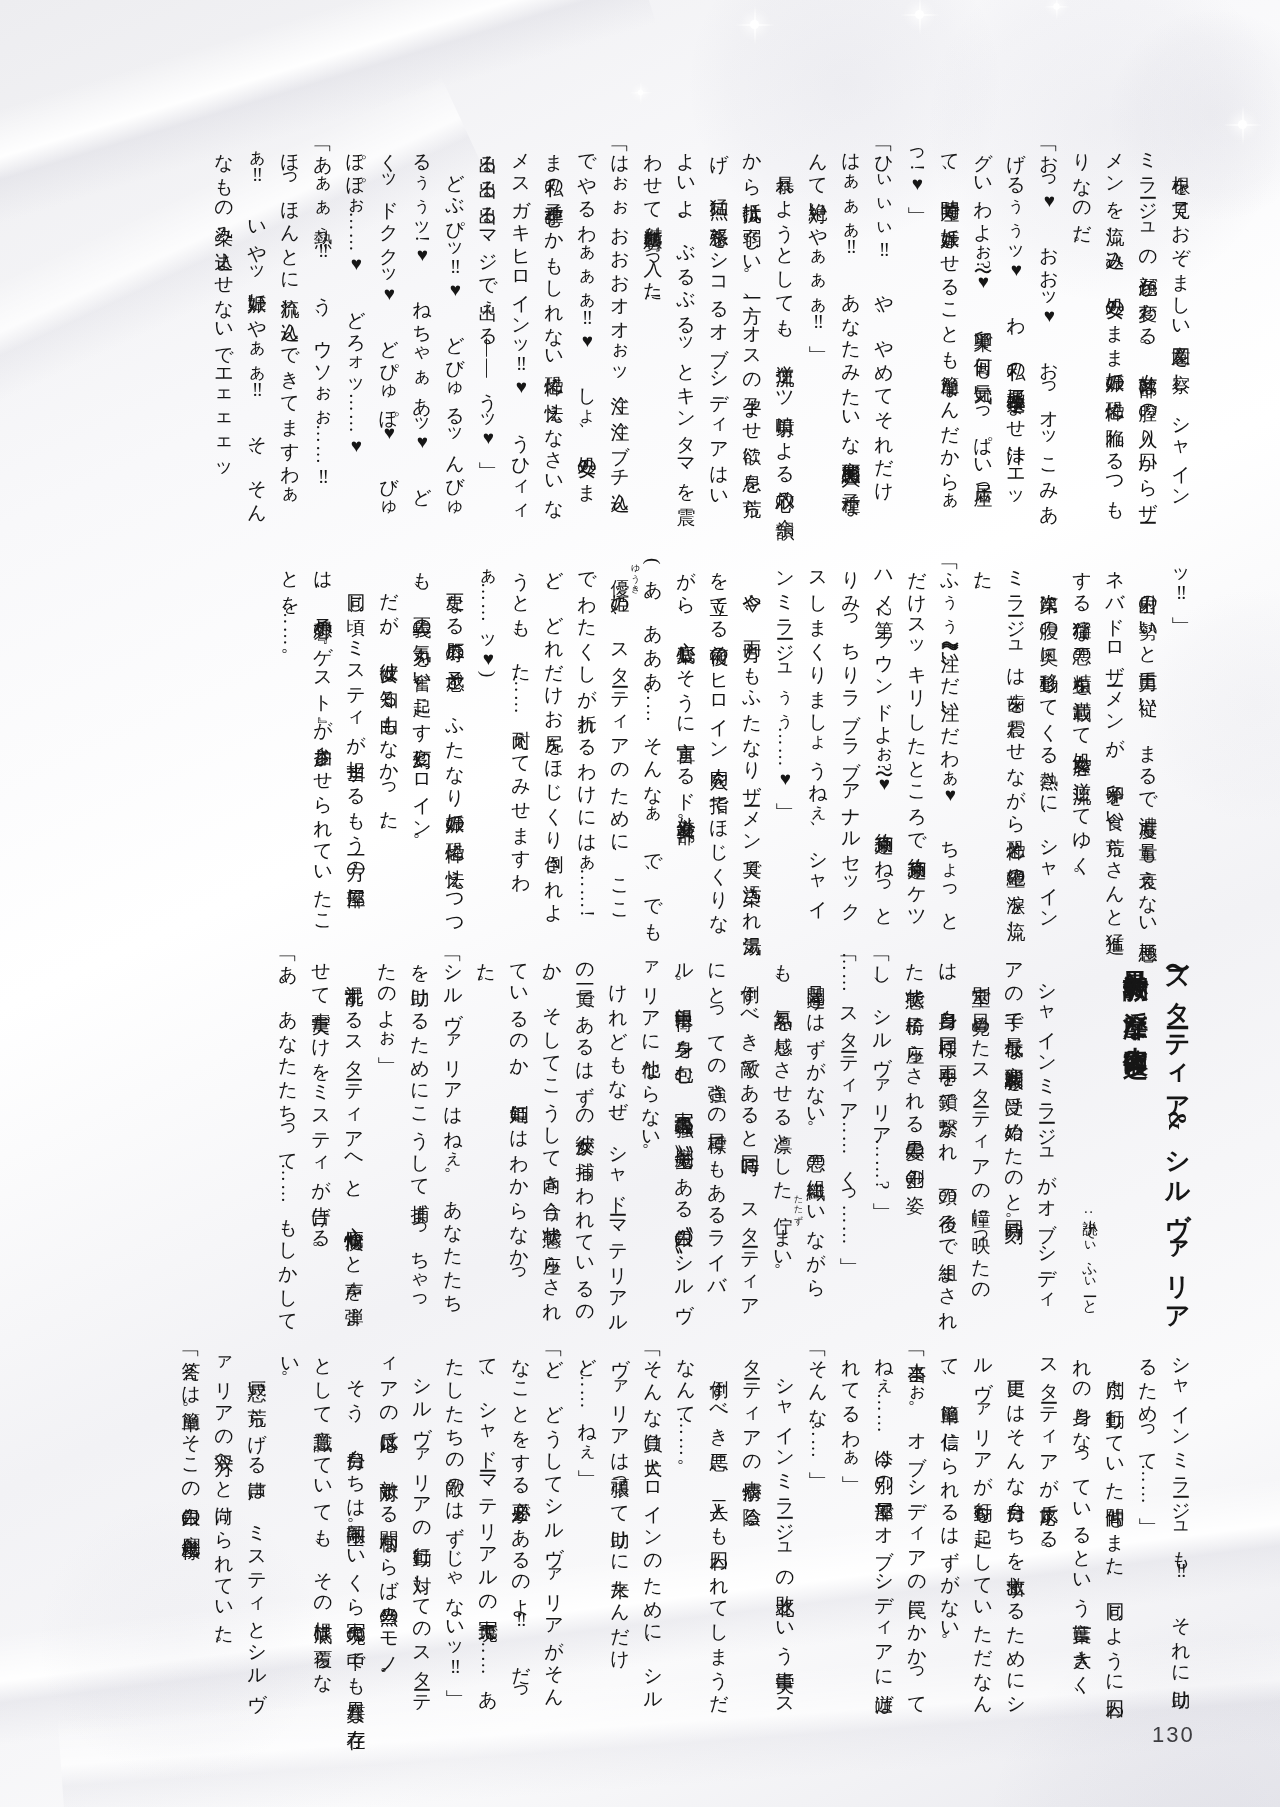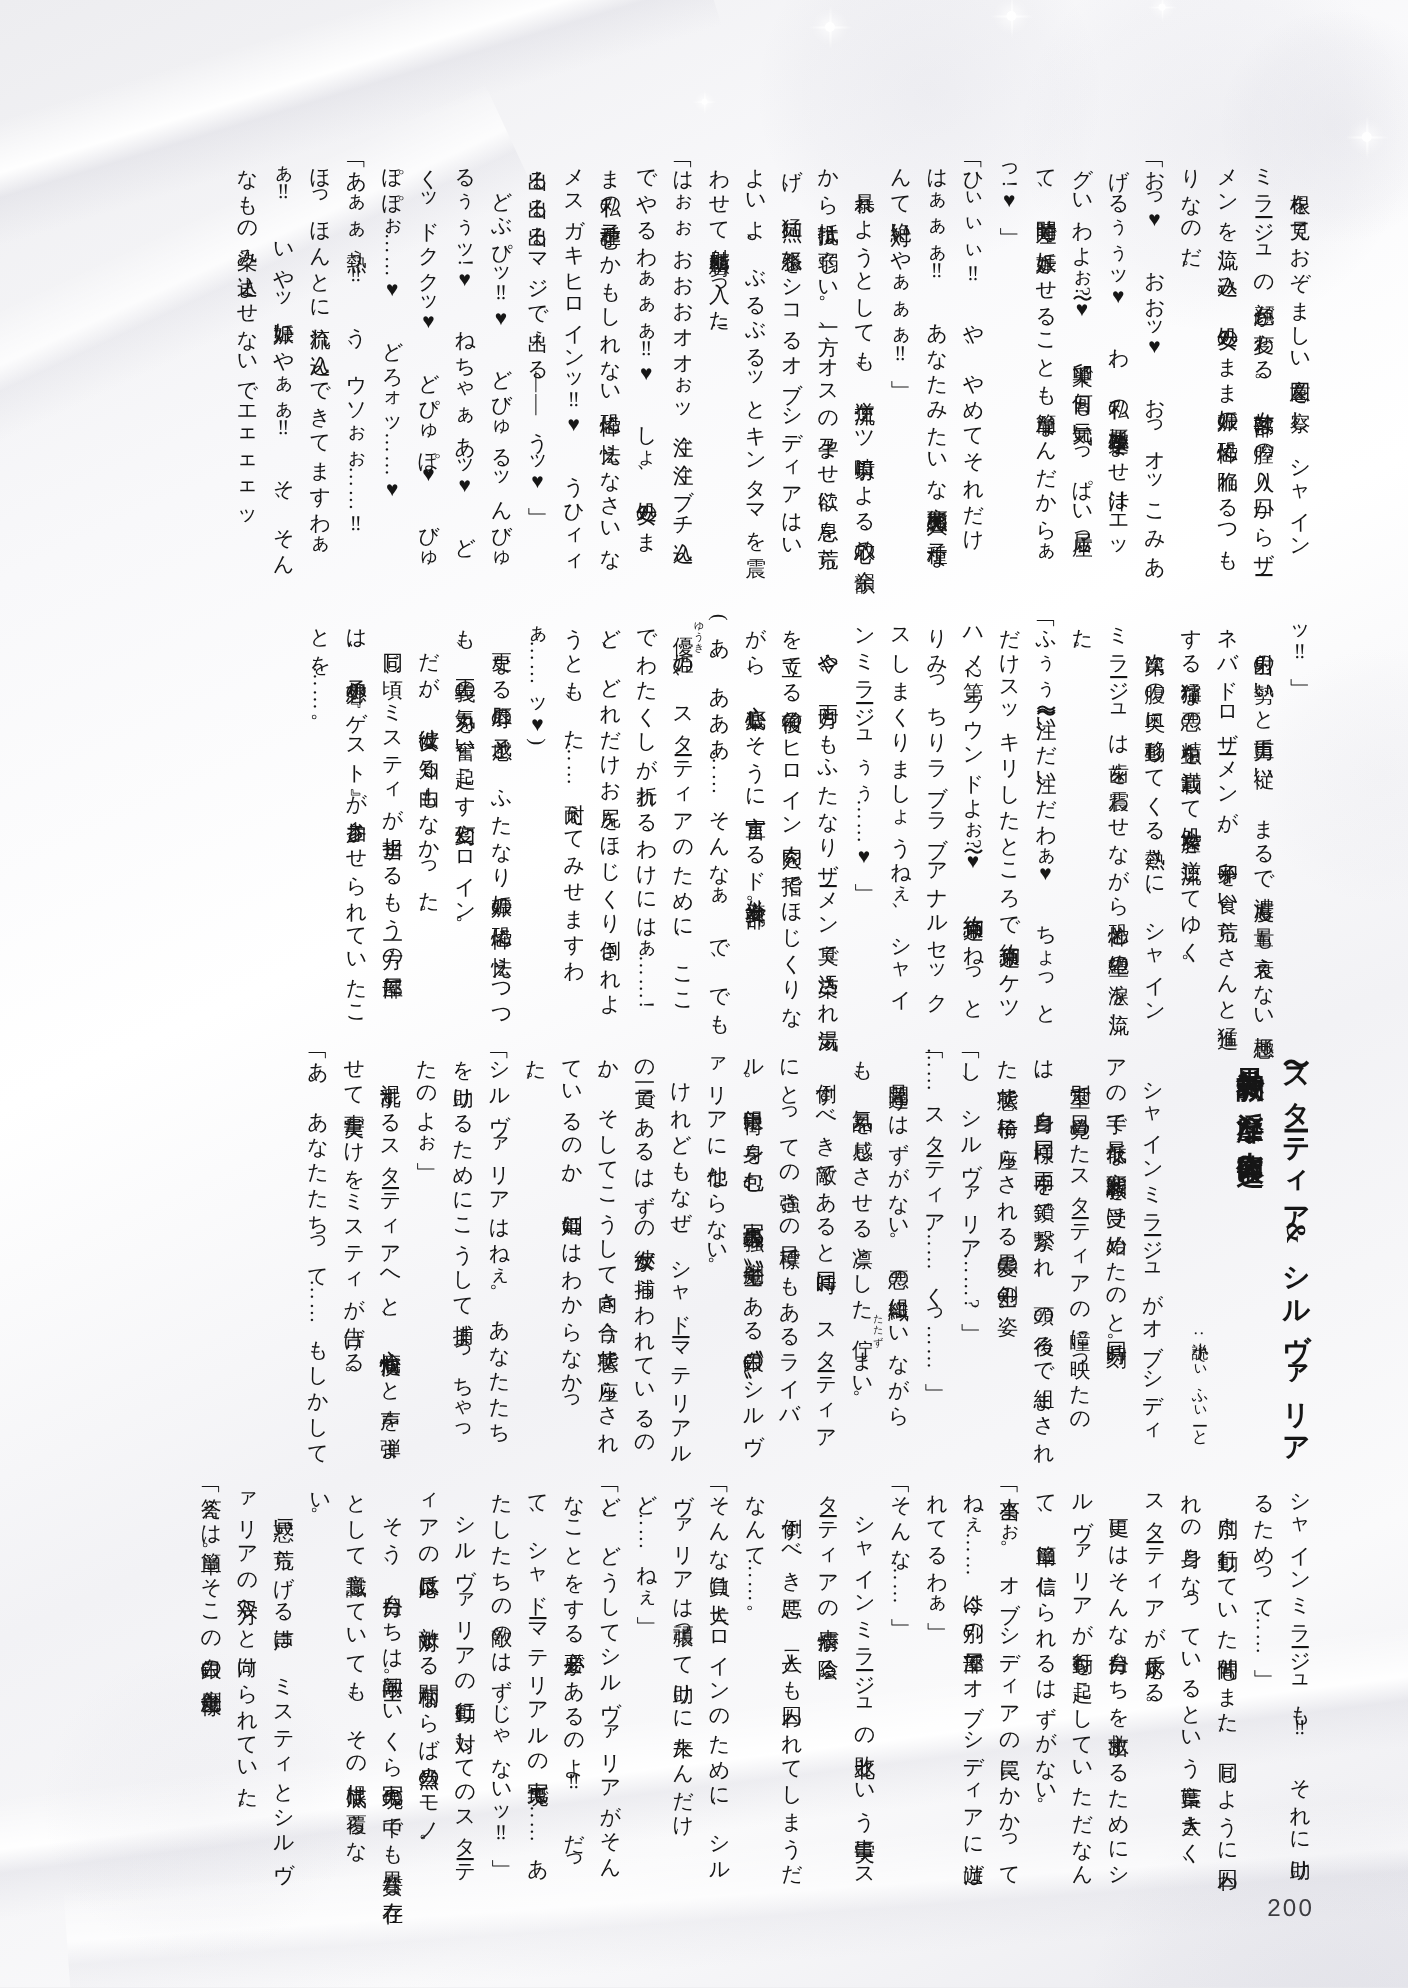--- a/index.html
+++ b/index.html
@@ -115,14 +115,14 @@
       <p class="para indent">シャインミラージュの敗北という事実にスターティアの表情が陰る。</p>
       <p class="para indent">倒すべき悪に、二人とも囚われてしまうだなんて……。</p>
       <p class="para">「そんな負け犬ヒロインのために、シルヴァリアは頑張って助けに来たんだけど……ねぇ」</p>
       <p class="para">「ど、どうしてシルヴァリアがそんなことをする必要があるのよ‼　だって、シャドーマテリアルの七冥塊で……あたしたちの敵のはずじゃないッ‼」</p>
       <p class="para indent">シルヴァリアの行動に対してのスターティアの反応は、敵対する間柄ならば当然のモノ。</p>
       <p class="para indent">そう、自分たちは敵同士。いくら七冥塊の中でも異質な存在として意識していても、その根底は覆らない。</p>
       <p class="para indent">戸惑い荒らげる声は、ミスティとシルヴァリアの双方へと向けられていた。</p>
       <p class="para">「答えは簡単。そこの白銀の魔剣士様</p>
     </div>
 
-  <div class="pagenum">200</div>
+  <div class="pagenum">130</div>
 </div>
 
 </body></html>

